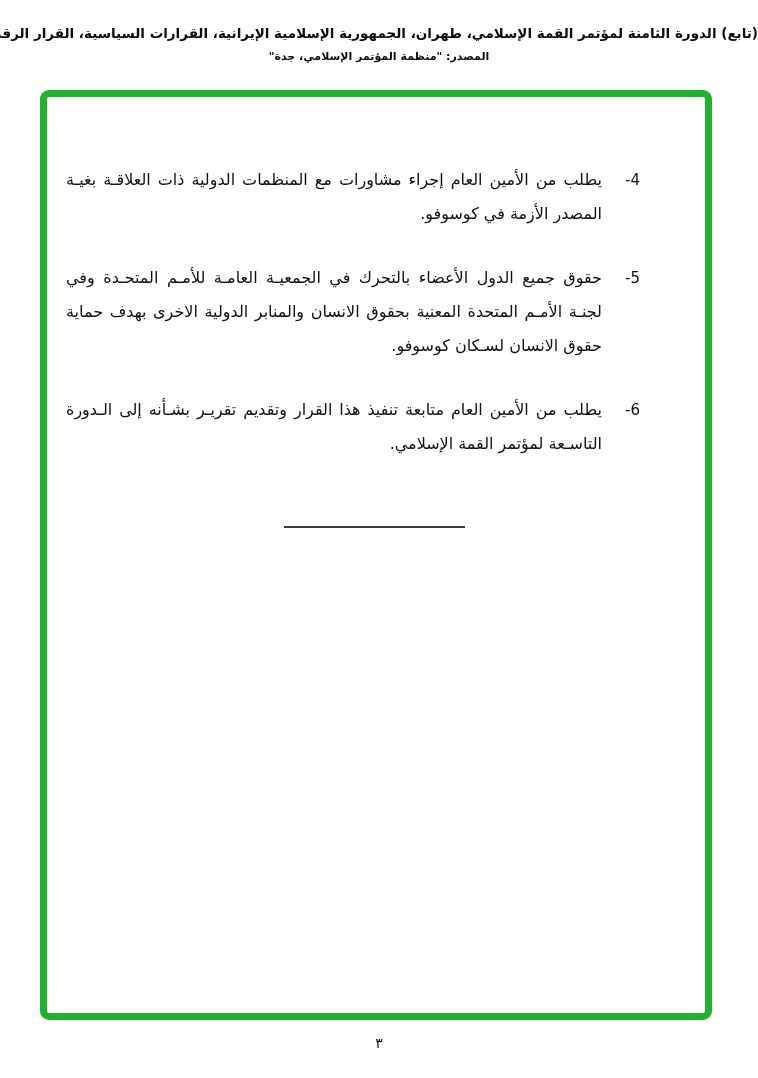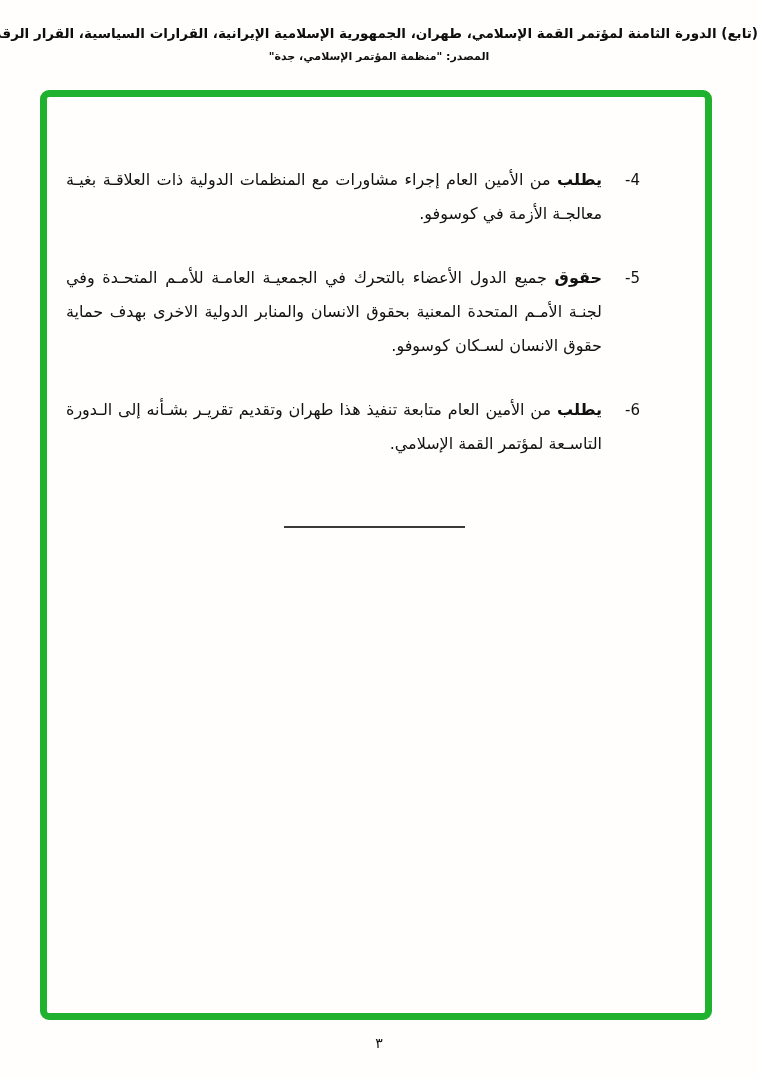--- a/index.html
+++ b/index.html
@@ -64,21 +64,21 @@
     text-align: right;
   }
   .item-text {
     flex: 1;
     font-size: 16px;
     line-height: 34px;
     text-align: justify;
     text-align-last: right;
     -moz-text-align-last: right;
   }
-  .item-text .lead { font-weight: 700; margin-top: 20px; }
+  .item-text .lead { font-weight: 400; margin-top: 20px; }
 
   .divider {
     position: absolute;
     top: 526px;
     left: 284px;
     width: 181px;
     height: 2px;
     background: #3a3a3a;
   }
 
@@ -101,31 +101,31 @@
     <div class="line1">(تابع) الدورة الثامنة لمؤتمر القمة الإسلامي، طهران، الجمهورية الإسلامية الإيرانية، القرارات السياسية، القرار الرقم ٨/١٨-س(ق.إ)</div>
     <div class="line2">المصدر: "منظمة المؤتمر الإسلامي، جدة"</div>
   </div>
 
   <div class="frame" style="border-color: rgb(32, 178, 46);"></div>
 
   <div class="items">
 
     <div class="item">
       <div class="item-number">4-</div>
-      <p class="item-text"><strong class="lead">يطلب</strong> <span>من الأمين العام إجراء مشاورات مع المنظمات الدولية ذات العلاقـة بغيـة معالجـة الأزمة في كوسوفو.</span></p>
+      <p class="item-text"><strong class="lead">يطلب</strong> <span>من الأمين العام إجراء مشاورات مع المنظمات الدولية ذات العلاقـة بغيـة المصدر الأزمة في كوسوفو.</span></p>
     </div>
 
     <div class="item">
       <div class="item-number">5-</div>
       <p class="item-text"><strong class="lead">حقوق</strong> <span>جميع الدول الأعضاء بالتحرك في الجمعيـة العامـة للأمـم المتحـدة وفي لجنـة الأمـم المتحدة المعنية بحقوق الانسان والمنابر الدولية الاخرى بهدف حماية حقوق الانسان لسـكان كوسوفو.</span></p>
     </div>
 
     <div class="item">
       <div class="item-number">6-</div>
-      <p class="item-text"><strong class="lead">يطلب</strong> <span>من الأمين العام متابعة تنفيذ هذا طهران وتقديم تقريـر بشـأنه إلى الـدورة التاسـعة لمؤتمر القمة الإسلامي.</span></p>
+      <p class="item-text"><strong class="lead">يطلب</strong> <span>من الأمين العام متابعة تنفيذ هذا القرار وتقديم تقريـر بشـأنه إلى الـدورة التاسـعة لمؤتمر القمة الإسلامي.</span></p>
     </div>
 
   </div>
 
   <div class="divider" style="background: rgb(58, 58, 58);"></div>
 
   <div class="page-number">٣</div>
 
 </div>
 

